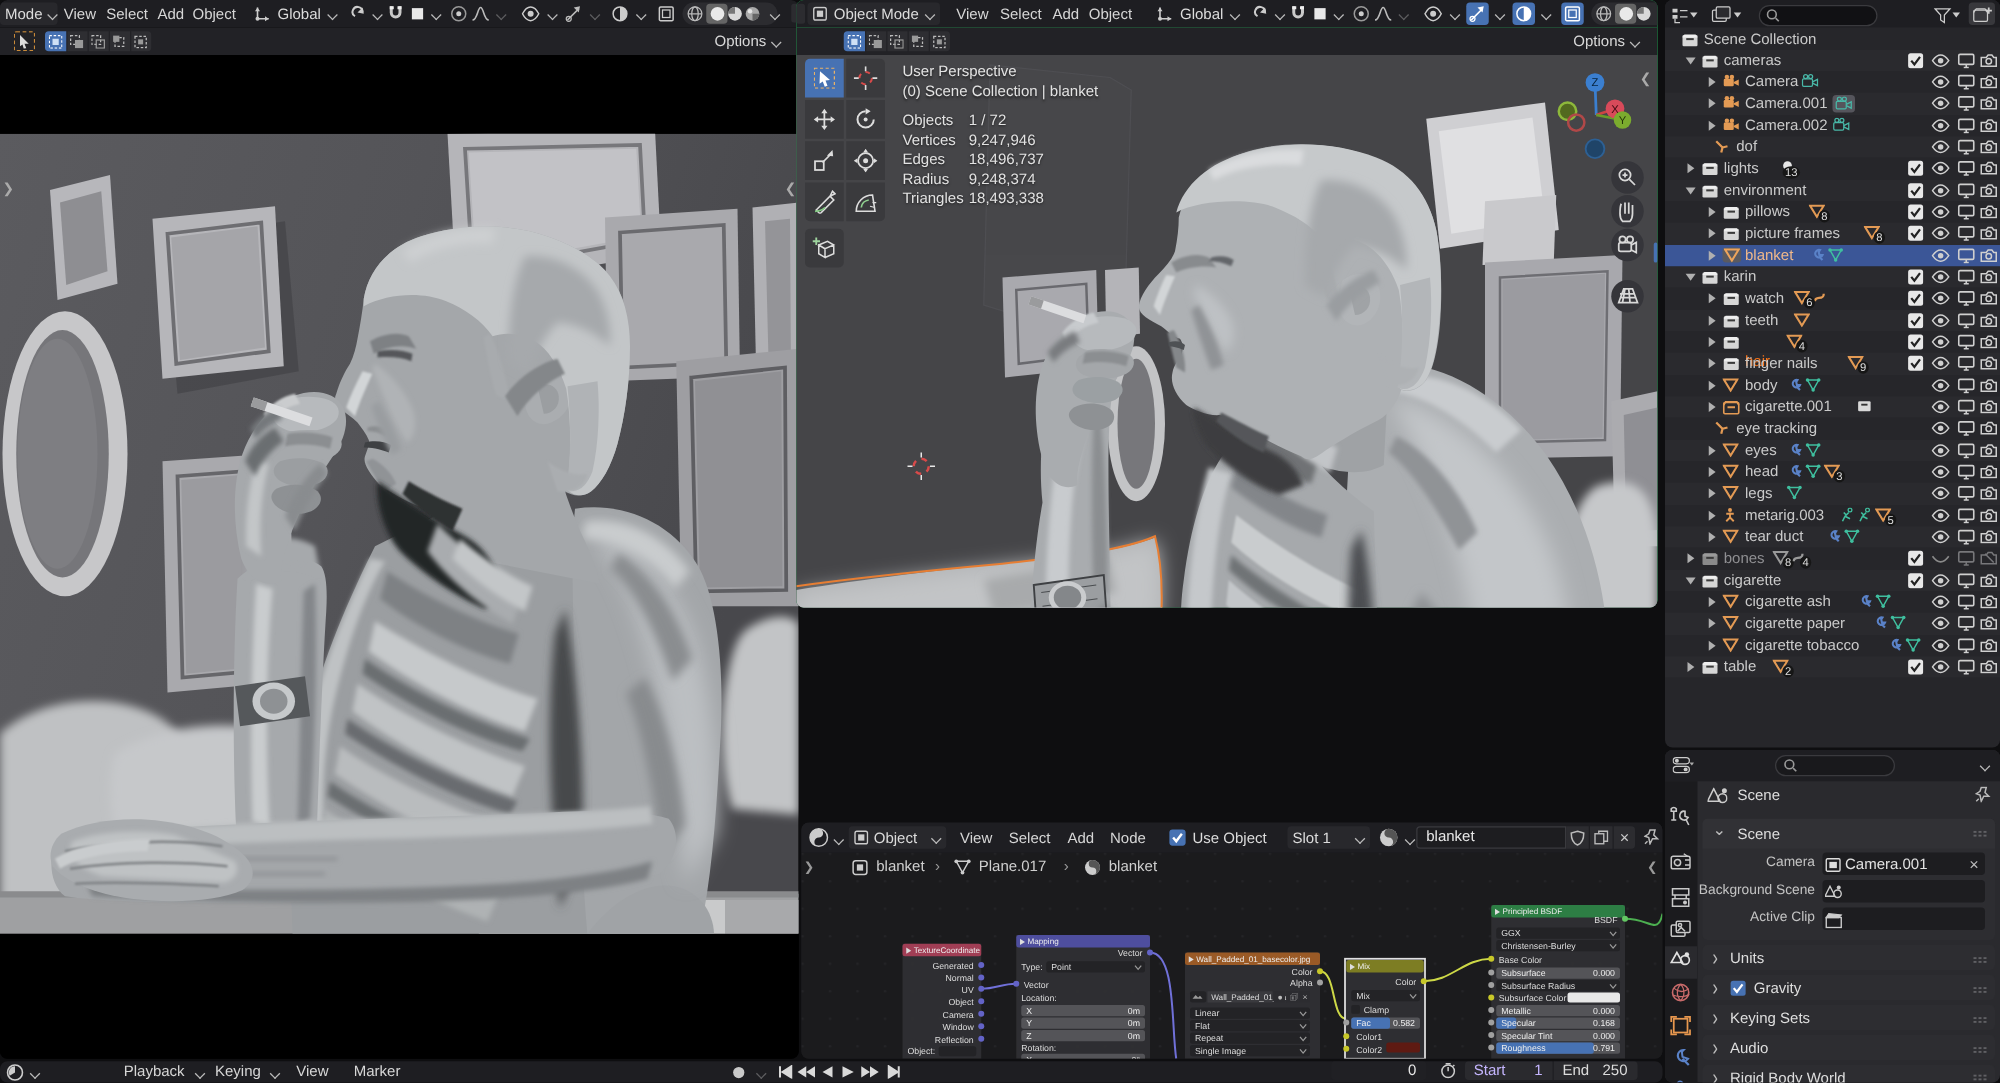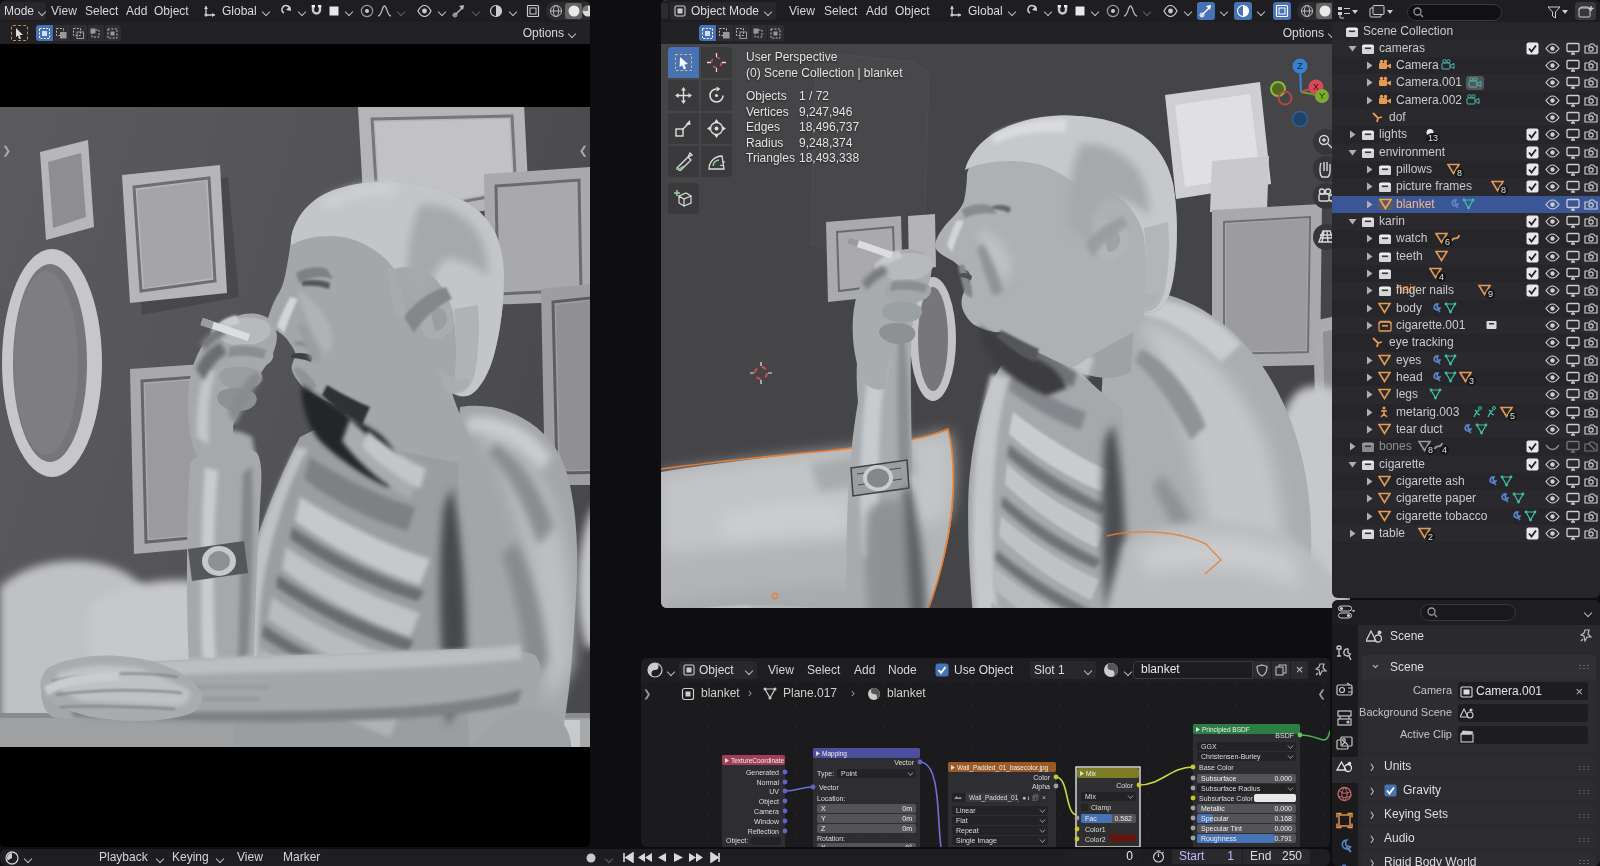--- a/index.html
+++ b/index.html
@@ -27,21 +27,21 @@
 .pcv{color:#bbb;font-size:13px;position:absolute;left:8px;top:1px}
 .pcv2{color:#bbb;font-size:13px;position:absolute;left:8px;top:2px;transform:scaleY(1.4)}
 .ptit{position:absolute;left:22px;top:3px;color:#dedede}
 .grip{position:absolute;right:6px;top:9px;width:12px;height:6px;background-image:radial-gradient(#606064 1px, transparent 1px);background-size:4px 3px}
 .plab{position:absolute;right:144px;color:#c3c3c3;white-space:nowrap;font-size:11px}
 .pwid{position:absolute;left:96px;right:8px;background:#1d1d20;border-radius:3px;display:flex;align-items:center;color:#ccc}
 </style></head>
 <body>
 <div id="root">
 
-<div class="ed" id="vpL" style="left:0;top:0;width:590px;height:847px;background:#000">
+<div class="ed" id="vpL" style="left:0;top:0;width:639px;height:847px;background:#000">
   <div class="hdr r1" id="vpL_r1">
     <span class="dd" style="position:absolute;left:0;width:46px">Mode<span class="chev"></span></span>
     <span style="position:absolute;left:51px">View</span>
     <span style="position:absolute;left:85px">Select</span>
     <span style="position:absolute;left:126px">Add</span>
     <span style="position:absolute;left:154px">Object</span>
     <svg class="ico" style="position:absolute;left:203px;top:4px" width="14" height="14" viewBox="0 0 14 14">
           <path d="M3 2 L3 11 L12 11" stroke="#ccc" stroke-width="1.3" fill="none"></path>
           <path d="M3 2 l-2 3 h4 z M12 11 l-3 -2 v4 z" fill="#ccc"></path>
           <circle cx="3" cy="11" r="1.6" fill="#ccc"></circle>
@@ -292,21 +292,21 @@
         <path d="M58 566 C80 558 112 556 140 561 L188 582 C192 589 189 596 180 599 L82 594 C62 588 52 576 58 566 Z" fill="#bfc2c4" filter="url(#lb2)"></path>
         <path d="M52 574 C90 566 140 564 178 570 M56 588 C95 582 145 582 182 586 M60 600 C100 598 140 600 175 602" stroke="#7f8285" stroke-width="2" fill="none" filter="url(#lb1)"></path>
         <path d="M44 580 C60 570 90 564 120 564 L118 574 C92 574 64 578 48 588 Z" fill="#c9ccce" filter="url(#lb1)"></path>
       </g>
     </svg>
     <span style="position:absolute;left:2px;top:100px;color:#aaa;font-size:11px">❯</span>
     <span style="position:absolute;right:2px;top:100px;color:#aaa;font-size:11px">❮</span>
   </div>
 </div>
 
-<div class="ed" id="vpM" style="left:661px;top:0;width:689px;height:608px;background:#22c55e">
+<div class="ed" id="vpM" style="left:637px;top:0;width:689px;height:486px;background:#22c55e">
   <div class="hdr r1" id="vpM_r1">
     <span style="position:absolute;left:0;top:3px;width:7px;height:16px;background:#2c2c30;border-radius:2px"></span>
     <span class="dd" style="position:absolute;left:9px;width:106px"><svg width="12" height="12" viewBox="0 0 12 12" style="margin-right:5px">
             <rect x="1" y="1" width="10" height="10" rx="1.5" fill="none" stroke="#ccc" stroke-width="1.1"></rect>
             <rect x="3.5" y="3.5" width="5" height="5" fill="#ccc"></rect>
           </svg>Object Mode<span class="chev" style="margin-left:auto"></span></span>
     <span style="position:absolute;left:128px">View</span>
     <span style="position:absolute;left:163px">Select</span>
     <span style="position:absolute;left:205px">Add</span>
     <span style="position:absolute;left:234px">Object</span>

